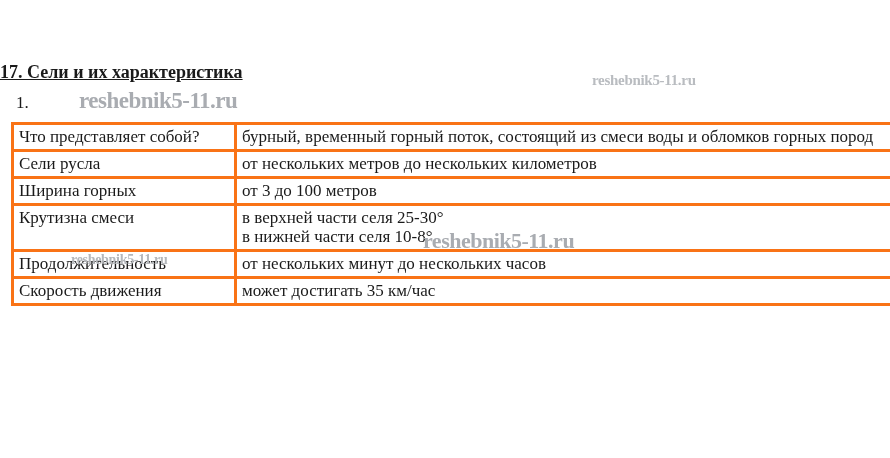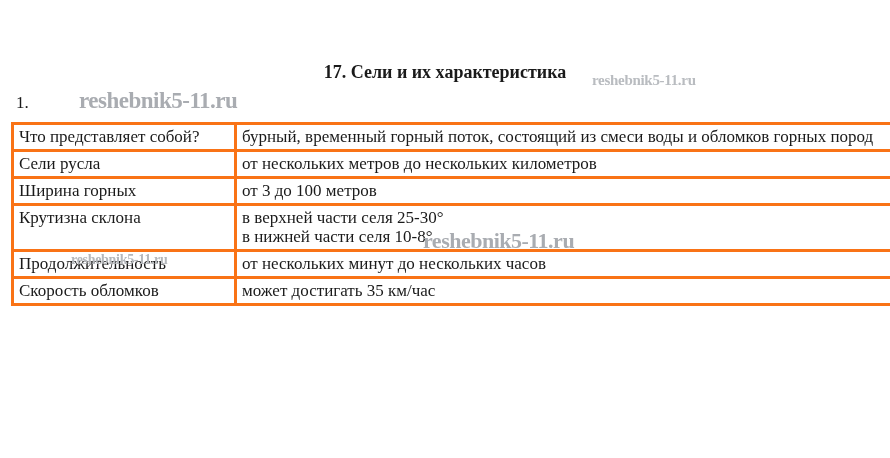--- a/index.html
+++ b/index.html
@@ -18,26 +18,26 @@
   .page {
     position: relative;
     width: 890px;
     height: 458px;
   }
   .title {
     position: absolute;
     left: 0;
     top: 62px;
     width: 890px;
-    text-align: center;
     font-size: 18px;
     font-weight: bold;
     font-family: "Liberation Serif", serif;
     letter-spacing: 0px;
     white-space: nowrap;
+    text-decoration: underline;
   }
   .title-wm {
     position: absolute;
     left: 592px;
     top: 72px;
     font-family: "Liberation Serif", serif;
     font-size: 15px;
     font-weight: bold;
     color: #b9bcc0;
     letter-spacing: -0.3px;
@@ -128,32 +128,32 @@
       </tr>
       <tr>
         <td class="col-label">Сели русла</td>
         <td class="col-value">от нескольких метров до нескольких километров</td>
       </tr>
       <tr>
         <td class="col-label">Ширина горных</td>
         <td class="col-value">от 3 до 100 метров</td>
       </tr>
       <tr>
-        <td class="col-label">Крутизна склона</td>
+        <td class="col-label">Крутизна смеси</td>
         <td class="col-value">
           <span class="line2">в верхней части селя 25-30°</span>
           <span class="line2">в нижней части селя 10-8°</span>
         </td>
       </tr>
       <tr>
         <td class="col-label">Продолжительность</td>
         <td class="col-value">от нескольких минут до нескольких часов</td>
       </tr>
       <tr>
-        <td class="col-label">Скорость обломков</td>
+        <td class="col-label">Скорость движения</td>
         <td class="col-value">может достигать 35 км/час</td>
       </tr>
     </tbody>
   </table>
 
   <div class="wm-mid">reshebnik5-11.ru</div>
   <div class="wm-small">reshebnik5-11.ru</div>
 
 </div>
 

